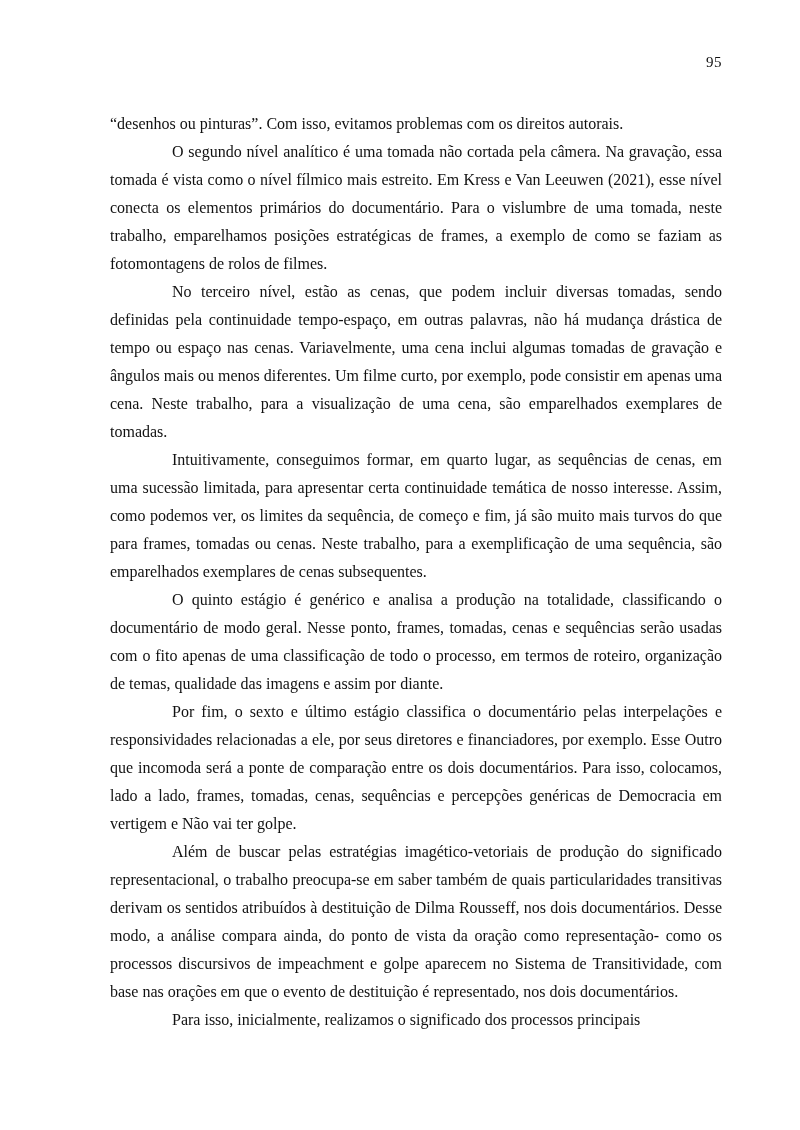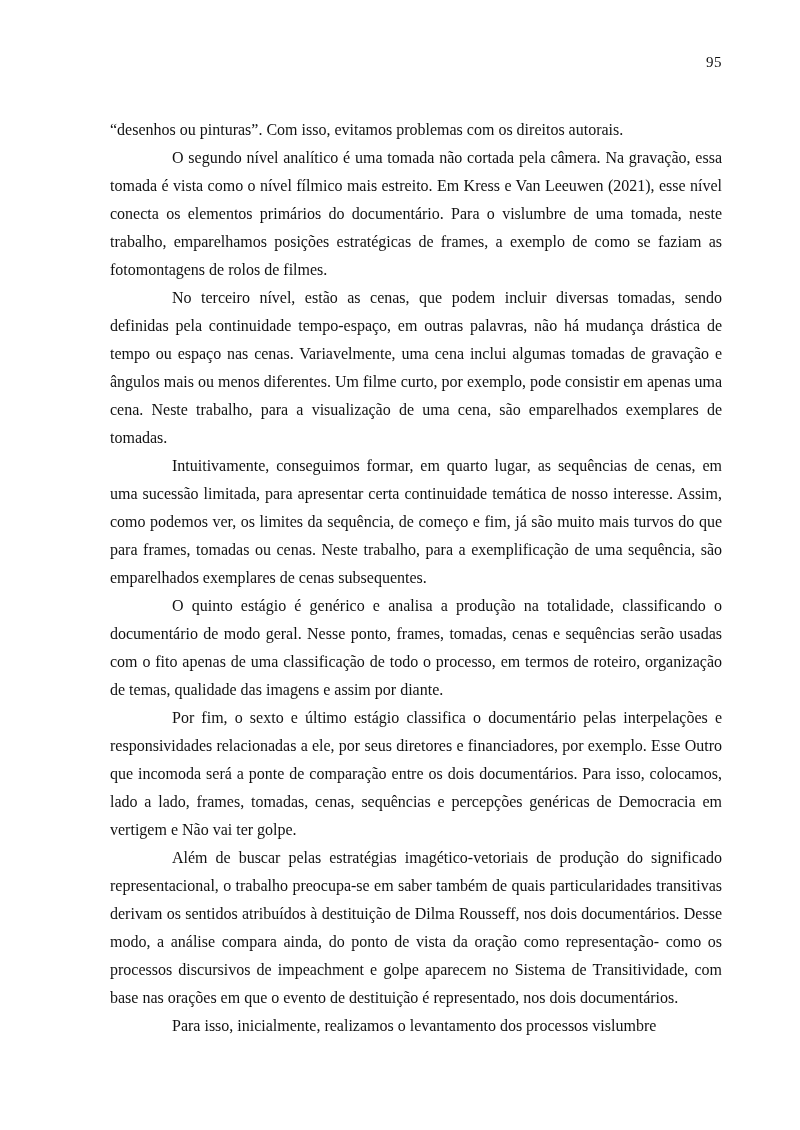--- a/index.html
+++ b/index.html
@@ -24,21 +24,21 @@
   .page-number {
     position: absolute;
     top: 54px;
     right: 78px;
     font-size: 15px;
     color: #111111;
     letter-spacing: 0.5px;
   }
   .text-block {
     position: absolute;
-    top: 116px;
+    top: 110px;
     left: 110px;
     width: 612px;
     font-size: 16px;
     line-height: 28px;
     text-align: justify;
   }
   .para {
     margin: 0;
     padding: 0;
   }
@@ -54,15 +54,15 @@
 <div class="page">
   <div class="page-number">95</div>
   <div class="text-block">
       <p class="para"><span class="">“desenhos ou pinturas”. Com isso, evitamos problemas com os direitos autorais.</span></p>
       <p class="para indent"><span class="">O segundo nível analítico é uma </span><span class="italic">tomada</span><span class=""> não cortada pela câmera. Na gravação, essa tomada é vista como o nível fílmico mais estreito. Em Kress e Van Leeuwen (2021), esse nível conecta os elementos primários do documentário. Para o vislumbre de uma </span><span class="italic">tomada</span><span class="">, neste trabalho, emparelhamos posições estratégicas de </span><span class="italic">frames</span><span class="">, a exemplo de como se faziam as fotomontagens de rolos de filmes.</span></p>
       <p class="para indent"><span class="">No terceiro nível, estão as </span><span class="italic">cenas</span><span class="">, que podem incluir diversas tomadas, sendo definidas pela continuidade tempo-espaço, em outras palavras, não há mudança drástica de tempo ou espaço nas cenas. Variavelmente, uma cena inclui algumas tomadas de gravação e ângulos mais ou menos diferentes. Um filme curto, por exemplo, pode consistir em apenas uma cena. Neste trabalho, para a visualização de uma cena, são emparelhados exemplares de </span><span class="italic">tomadas</span><span class="">.</span></p>
       <p class="para indent"><span class="">Intuitivamente, conseguimos formar, em quarto lugar, as </span><span class="italic">sequências</span><span class=""> de cenas, em uma sucessão limitada, para apresentar certa continuidade temática de nosso interesse. Assim, como podemos ver, os limites da sequência, de começo e fim, já são muito mais turvos do que para </span><span class="italic">frames</span><span class="">, tomadas ou cenas. Neste trabalho, para a exemplificação de uma </span><span class="italic">sequência</span><span class="">, são emparelhados exemplares de </span><span class="italic">cenas</span><span class=""> subsequentes.</span></p>
       <p class="para indent"><span class="">O quinto estágio é genérico e analisa a produção na totalidade, classificando o documentário de modo geral. Nesse ponto, </span><span class="italic">frames</span><span class="">, tomadas, cenas e sequências serão usadas com o fito apenas de uma classificação de todo o processo, em termos de roteiro, organização de temas, qualidade das imagens e assim por diante.</span></p>
       <p class="para indent"><span class="">Por fim, o sexto e último estágio classifica o documentário pelas interpelações e responsividades relacionadas a ele, por seus diretores e financiadores, por exemplo. Esse Outro que incomoda será a ponte de comparação entre os dois documentários. Para isso, colocamos, lado a lado, </span><span class="italic">frames</span><span class="">, tomadas, cenas, sequências e percepções genéricas de </span><span class="italic">Democracia em vertigem</span><span class=""> e </span><span class="italic">Não vai ter golpe</span><span class="">.</span></p>
       <p class="para indent"><span class="">Além de buscar pelas estratégias imagético-vetoriais de produção do significado representacional, o trabalho preocupa-se em saber também de quais particularidades transitivas derivam os sentidos atribuídos à destituição de Dilma Rousseff, nos dois documentários. Desse modo, a análise compara ainda, do ponto de vista da oração como representação- como os processos discursivos de </span><span class="italic">impeachment</span><span class=""> e golpe aparecem no Sistema de Transitividade, com base nas orações em que o evento de destituição é representado, nos dois documentários.</span></p>
-      <p class="para indent"><span class="">Para isso, inicialmente, realizamos o levantamento dos processos vislumbre</span></p>
+      <p class="para indent"><span class="">Para isso, inicialmente, realizamos o significado dos processos principais</span></p>
     </div>
 </div>
 
 </body></html>

